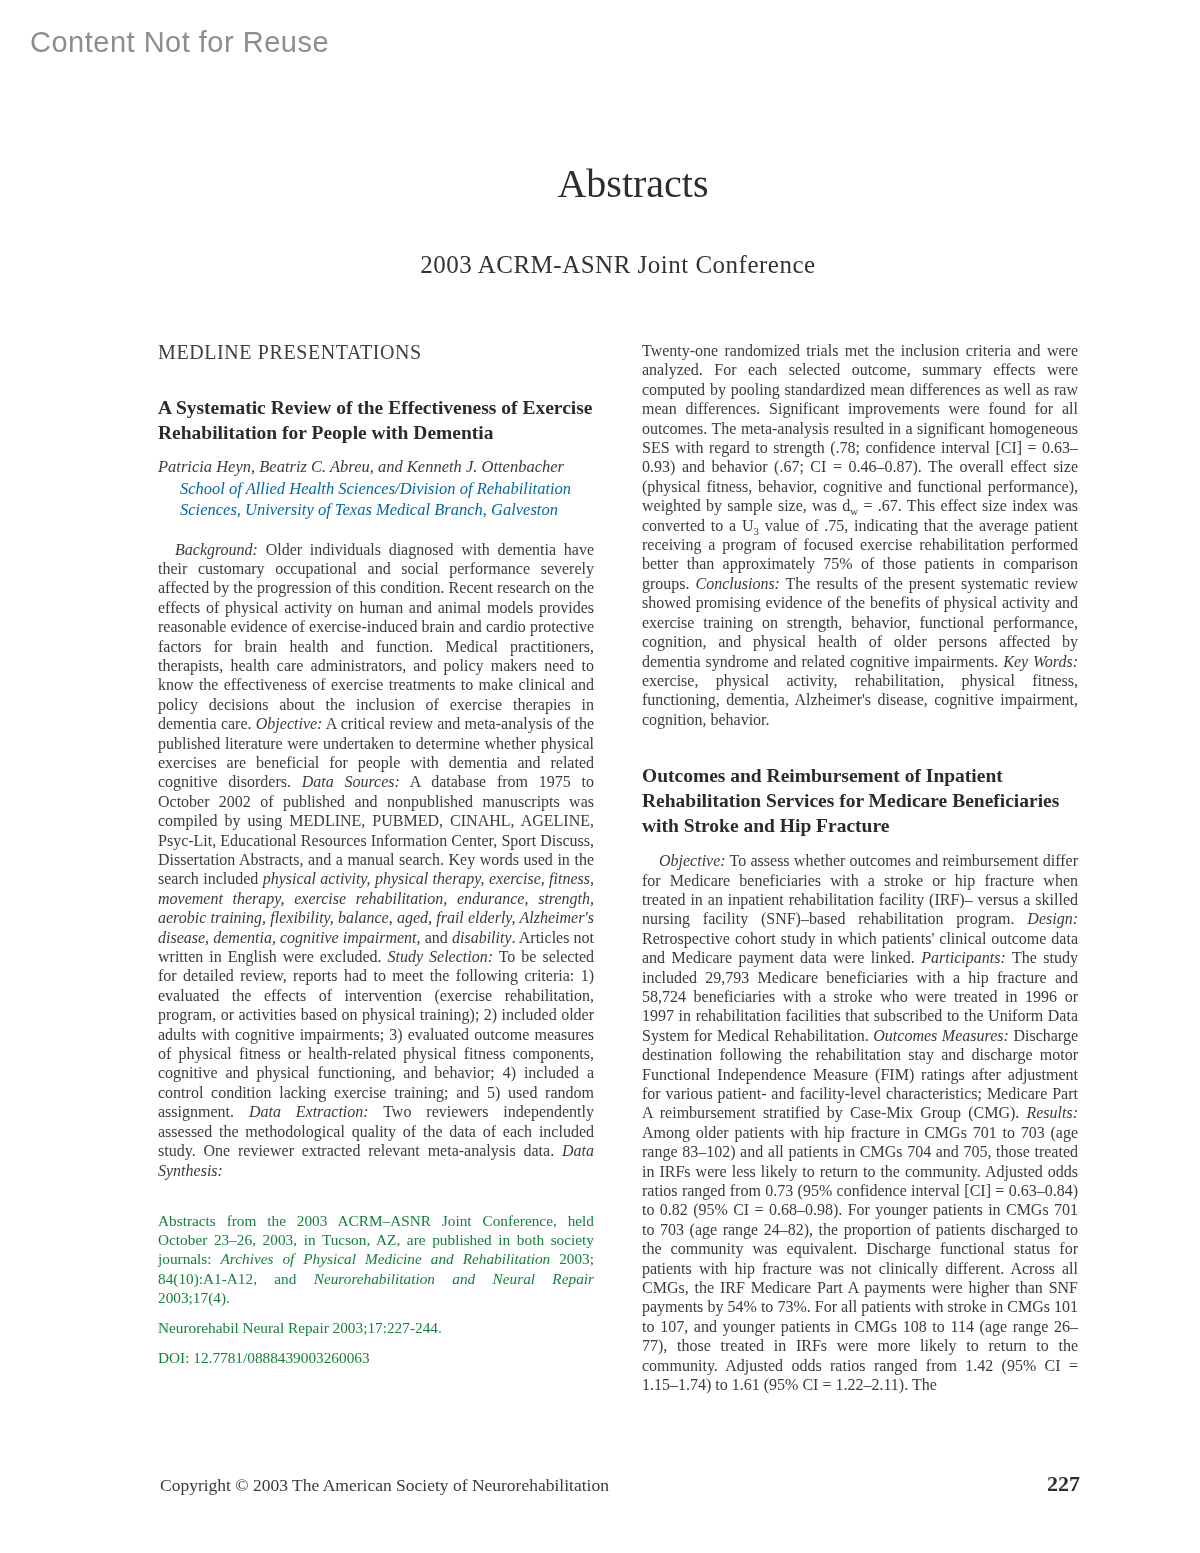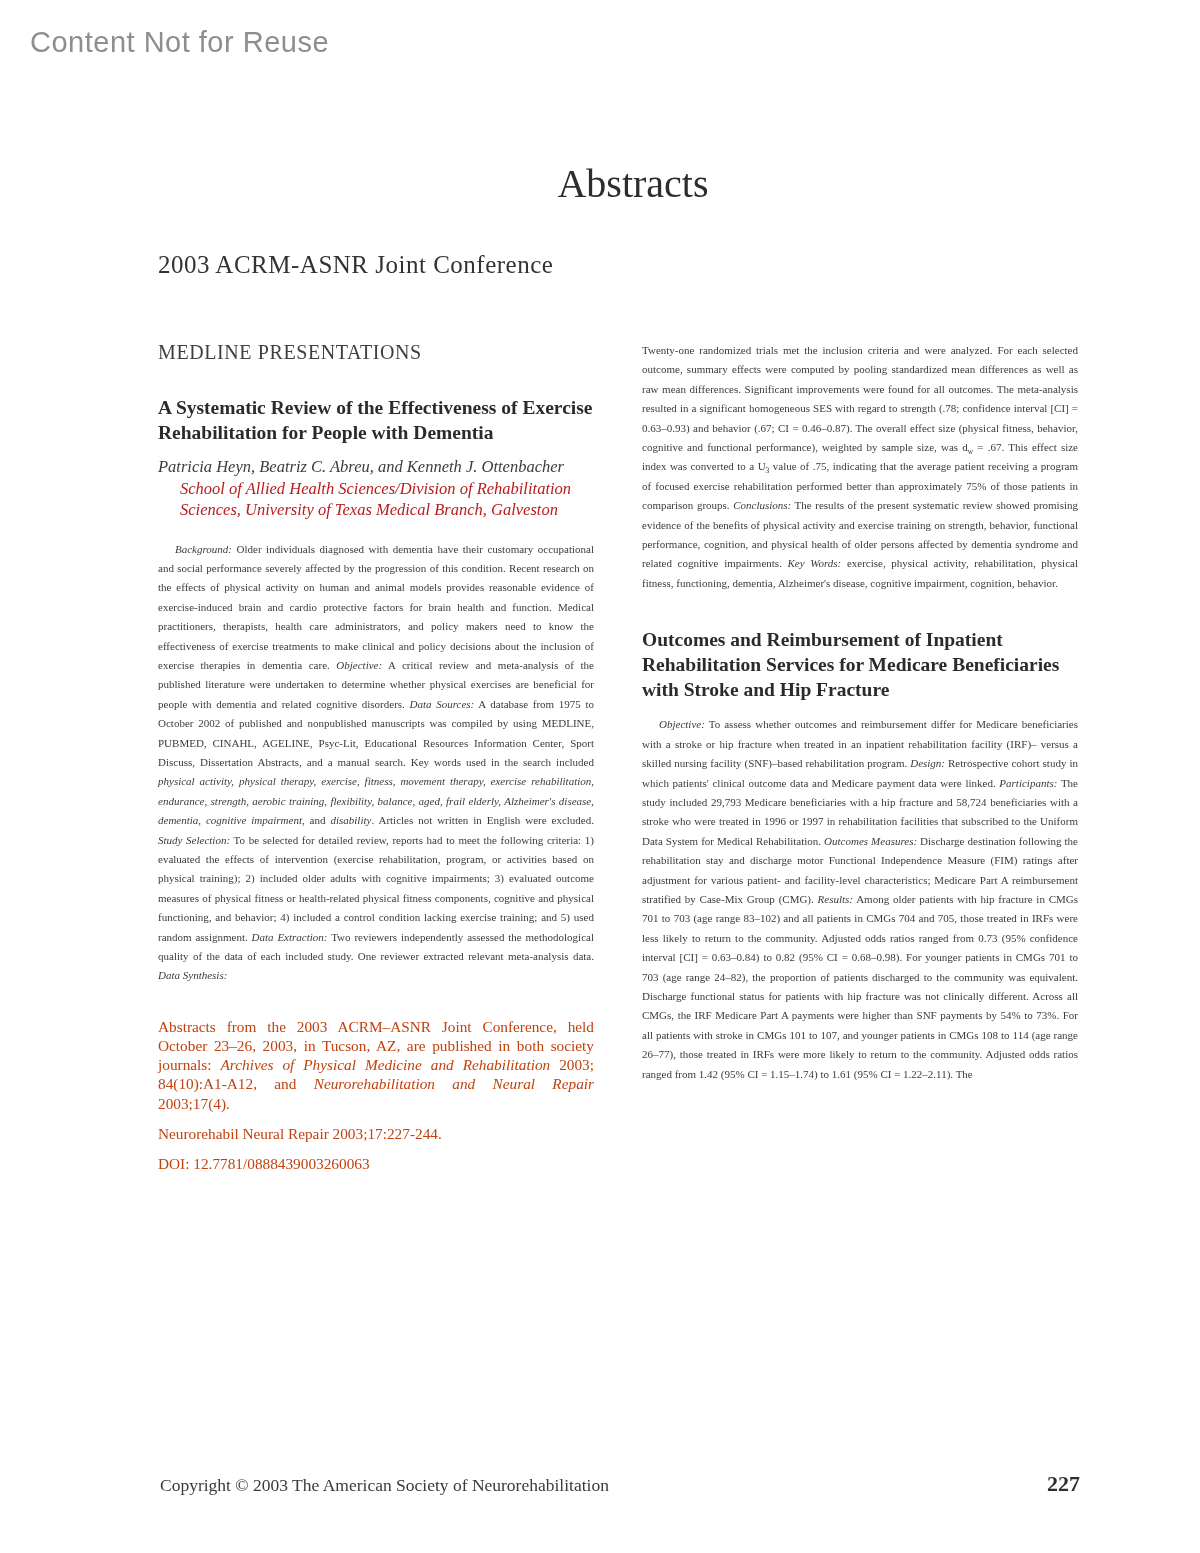--- a/index.html
+++ b/index.html
@@ -36,20 +36,21 @@
     font-size: 40px;
     font-weight: normal;
     color: #2d2d2d;
     margin: 0;
   }
   .doc-subtitle {
     position: absolute;
     left: 158px;
     top: 251px;
     width: 920px;
+    text-align: center;
     font-size: 25px;
     font-weight: normal;
     color: #333333;
     margin: 0;
     letter-spacing: 0.5px;
   }
   .columns {
     position: absolute;
     left: 158px;
     top: 341px;
@@ -85,40 +86,40 @@
     line-height: 21.5px;
     color: #3d3d3d;
     padding-left: 22px;
     text-indent: -22px;
     margin: 0;
   }
   .affiliation {
     font-style: italic;
     font-size: 16.5px;
     line-height: 21.5px;
-    color: #b91c1c;
+    color: #0369a1;
     padding-left: 22px;
     margin: 0 0 19px 0;
   }
   .body-par {
-    font-size: 11px;
+    font-size: 16px;
     line-height: 19.4px;
     text-align: justify;
     text-indent: 17px;
     color: #3b3b3b;
     margin: 0;
   }
   .body-par.no-indent {
     text-indent: 0;
   }
   .footnote {
     margin-top: 31px;
     font-size: 15.3px;
     line-height: 19.2px;
-    color: #c2410c;
+    color: #15803d;
   }
   .footnote-note {
     text-align: justify;
     margin: 0 0 11px 0;
   }
   .footnote-cite {
     margin: 0 0 11px 0;
   }
   .footnote-doi {
     margin: 0;

